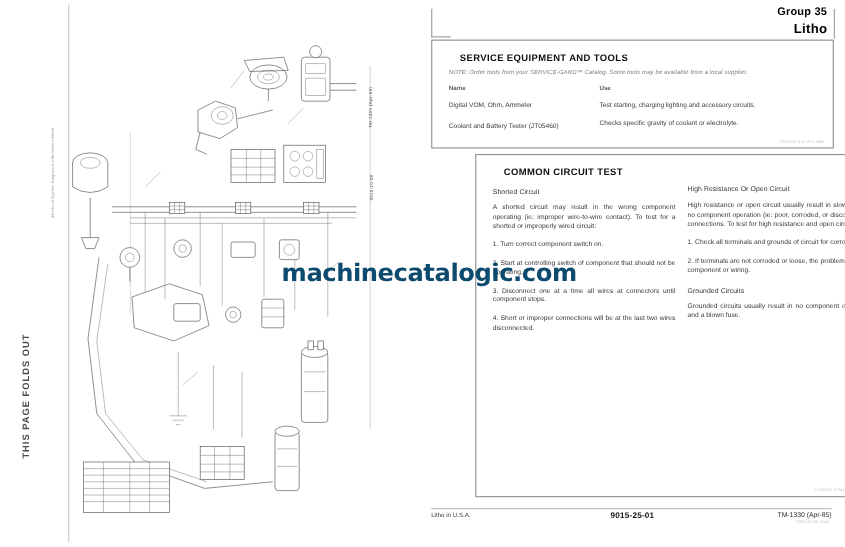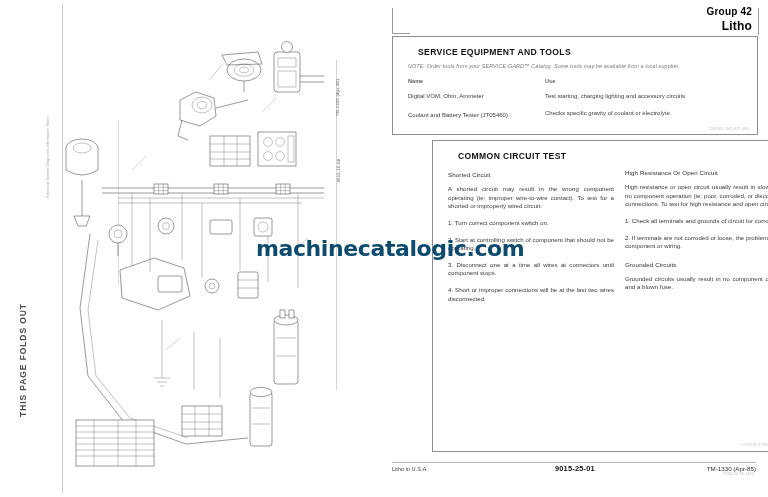--- a/index.html
+++ b/index.html
@@ -338,21 +338,21 @@
         <line x1="104" y1="330" x2="118" y2="318"></line>
       </g>
     </svg>
   </div>
 
   <div id="right-page">
 
     <div id="header-rule-left"></div>
     <div id="header-rule-left-bottom"></div>
     <div id="header-rule-right"></div>
-    <div id="group-label">Group 42</div>
+    <div id="group-label">Group 35</div>
     <div id="test-label">Litho</div>
 
     <div class="panel" id="panel-tools">
       <div class="panel-title" id="tools-title">SERVICE EQUIPMENT AND TOOLS</div>
       <div id="tools-note">NOTE:  Order tools from your SERVICE-GARD™ Catalog. Some tools may be available from a local supplier.</div>
 
       <div class="th" id="th-name">Name</div>
       <div class="th" id="th-use">Use</div>
 
       <div class="tools-row tools-name" id="row1-name">Digital VOM, Ohm, Ammeter</div>

